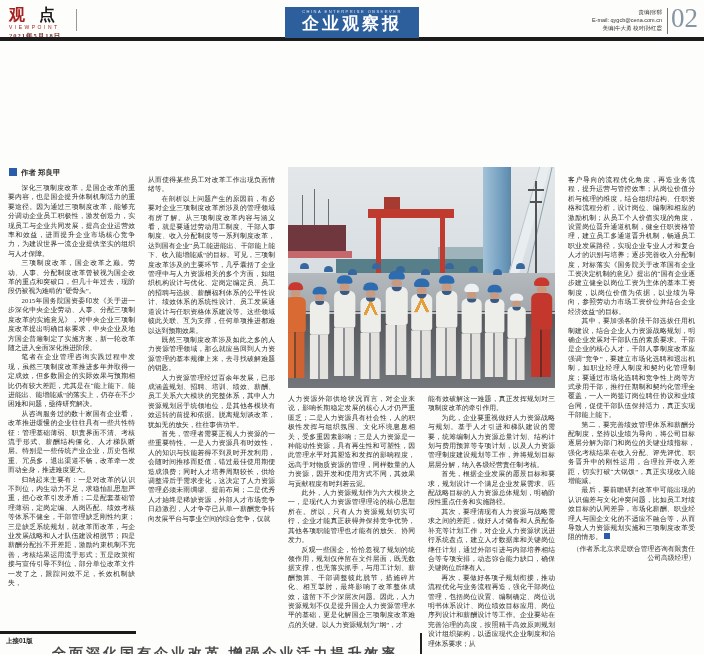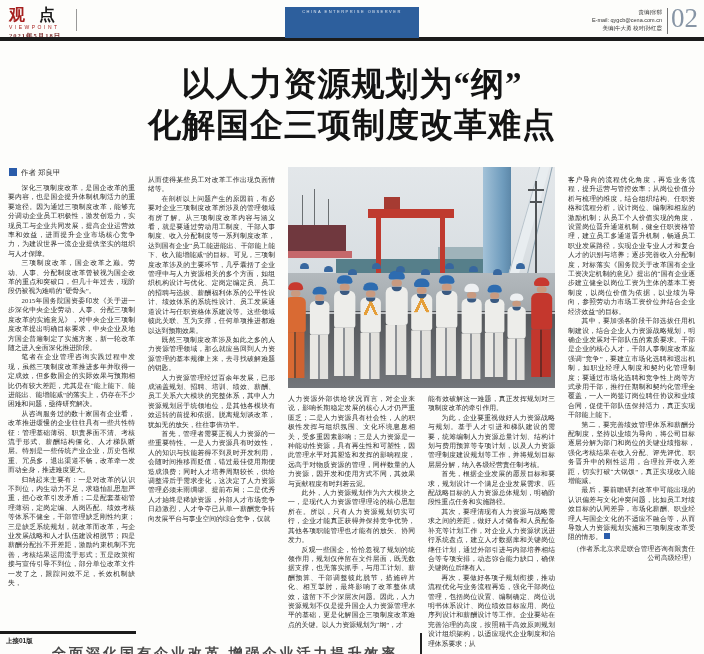--- a/index.html
+++ b/index.html
@@ -19,21 +19,21 @@
   .mh-en{font-size:4px;letter-spacing:1.5px;color:#dfe8f2;margin-top:2px;font-family:"Liberation Sans",sans-serif;}
   .mh-cn{font-size:17px;font-weight:bold;color:#ffffff;letter-spacing:3px;line-height:20px;}
   .hdr-right{position:absolute;right:42px;top:8px;text-align:right;font-size:5.5px;line-height:8px;
              color:#333;font-family:"Liberation Sans",sans-serif;}
   .vdiv2{position:absolute;right:36px;top:8px;width:1px;height:26px;background:#777;}
   .pagenum{position:absolute;right:6px;top:3px;font-size:27px;color:var(--pgnum,#8795a5);font-weight:normal;text-align:center;}
   
   .headline{position:absolute;left:0;top:64px;width:704px;margin:0;text-align:center;
             font-size:33px;line-height:41px;font-weight:bold;color:#141414;letter-spacing:1px;}
   
-  .byline{position:absolute;left:9px;top:168px;font-size:7.5px;font-weight:normal;color:#333;
+  .byline{position:absolute;left:9px;top:168px;font-size:7.5px;font-weight:bold;color:#333;
           font-family:"Liberation Sans",sans-serif;}
   .byline .sq{display:inline-block;width:8px;height:8px;background:var(--endblue,#2a5caa);
               vertical-align:-1px;margin-right:4px;}
   
   .col{position:absolute;width:127px;overflow:hidden;font-size:6.8px;line-height:9.4px;
        text-align:justify;color:#2d2d2d;}
   .col p{margin:0;text-indent:2em;}
   .col p.cont{text-indent:0;}
   .col p.credit{text-indent:0;text-align:right;margin-top:2px;color:#333;}
   .endmark{display:inline-block;width:6px;height:6px;background:var(--endblue,#2a5caa);margin-left:2px;}
@@ -90,30 +90,30 @@
 
   <div class="sec-block">
     <div class="sec-cn"><span class="c1">观</span><span class="c2">点</span></div>
     <div class="sec-en">VIEWPOINT</div>
     <div class="sec-date">2021年5月18日</div>
   </div>
   <div class="vdiv1"></div>
   <div class="hrule"></div>
   <div class="masthead">
     <div class="mh-en">CHINA ENTERPRISE OBSERVER</div>
+    <div class="mh-cn">企业观察报</div>
   </div>
   <div class="hdr-right">
     <div>责编|张郁</div>
     <div>E-mail: qygcb@cena.com.cn</div>
     <div>美编|牛大勇  校对|孙红霞</div>
   </div>
   <div class="vdiv2"></div>
   <div class="pagenum">02</div>
 
-  <h1 class="headline"><span>以人力资源规划为“纲”</span><br><span>化解国企三项制度改革难点</span></h1>
 
   <div class="byline"><span class="sq"></span><span>作者 郑良甲</span></div>
 
   <div class="col" style="left:8px;top:183px;height:447px;">
       <p class="">深化三项制度改革，是国企改革的重要内容，也是国企提升体制机制活力的重要途径。因为通过三项制度改革，能够充分调动企业员工积极性，激发创造力，实现员工与企业共同发展，提高企业运营效率和效益，进而提升企业市场核心竞争力，为建设世界一流企业提供坚实的组织与人才保障。</p>
       <p class="">三项制度改革，国企改革之巅。劳动、人事、分配制度改革曾被视为国企改革的重点和突破口，但几十年过去，现阶段仍被视为难啃的“硬骨头”。</p>
       <p class="">2015年国务院国资委印发《关于进一步深化中央企业劳动、人事、分配三项制度改革的实施意见》，对中央企业三项制度改革提出明确目标要求，中央企业及地方国企普遍制定了实施方案，新一轮改革随之进入全面深化推进阶段。</p>
       <p class="">笔者在企业管理咨询实践过程中发现，虽然三项制度改革推进多年并取得一定成效，但多数国企的实际效果与预期相比仍有较大差距，尤其是在“能上能下、能进能出、能增能减”的落实上，仍存在不少困难和问题，亟待研究解决。</p>
       <p class="">从咨询服务过的数十家国有企业看，改革推进缓慢的企业往往具有一些共性特征：管理基础薄弱、职责界面不清、考核流于形式、薪酬结构僵化、人才梯队断层。特别是一些传统产业企业，历史包袱重、冗员多，退出渠道不畅，改革牵一发而动全身，推进难度更大。</p>
       <p class="">归纳起来主要有：一是对改革的认识不到位，内生动力不足，求稳怕乱思想严重，担心改革引发矛盾；二是配套基础管理薄弱，定岗定编、人岗匹配、绩效考核等体系不健全，干部管理缺乏刚性约束；三是缺乏系统规划，就改革而改革，与企业发展战略和人才队伍建设相脱节；四是薪酬分配拉不开差距，激励约束机制不完善，考核结果运用流于形式；五是政策衔接与宣传引导不到位，部分单位改革文件一发了之，跟踪问效不足，长效机制缺失，</p>

